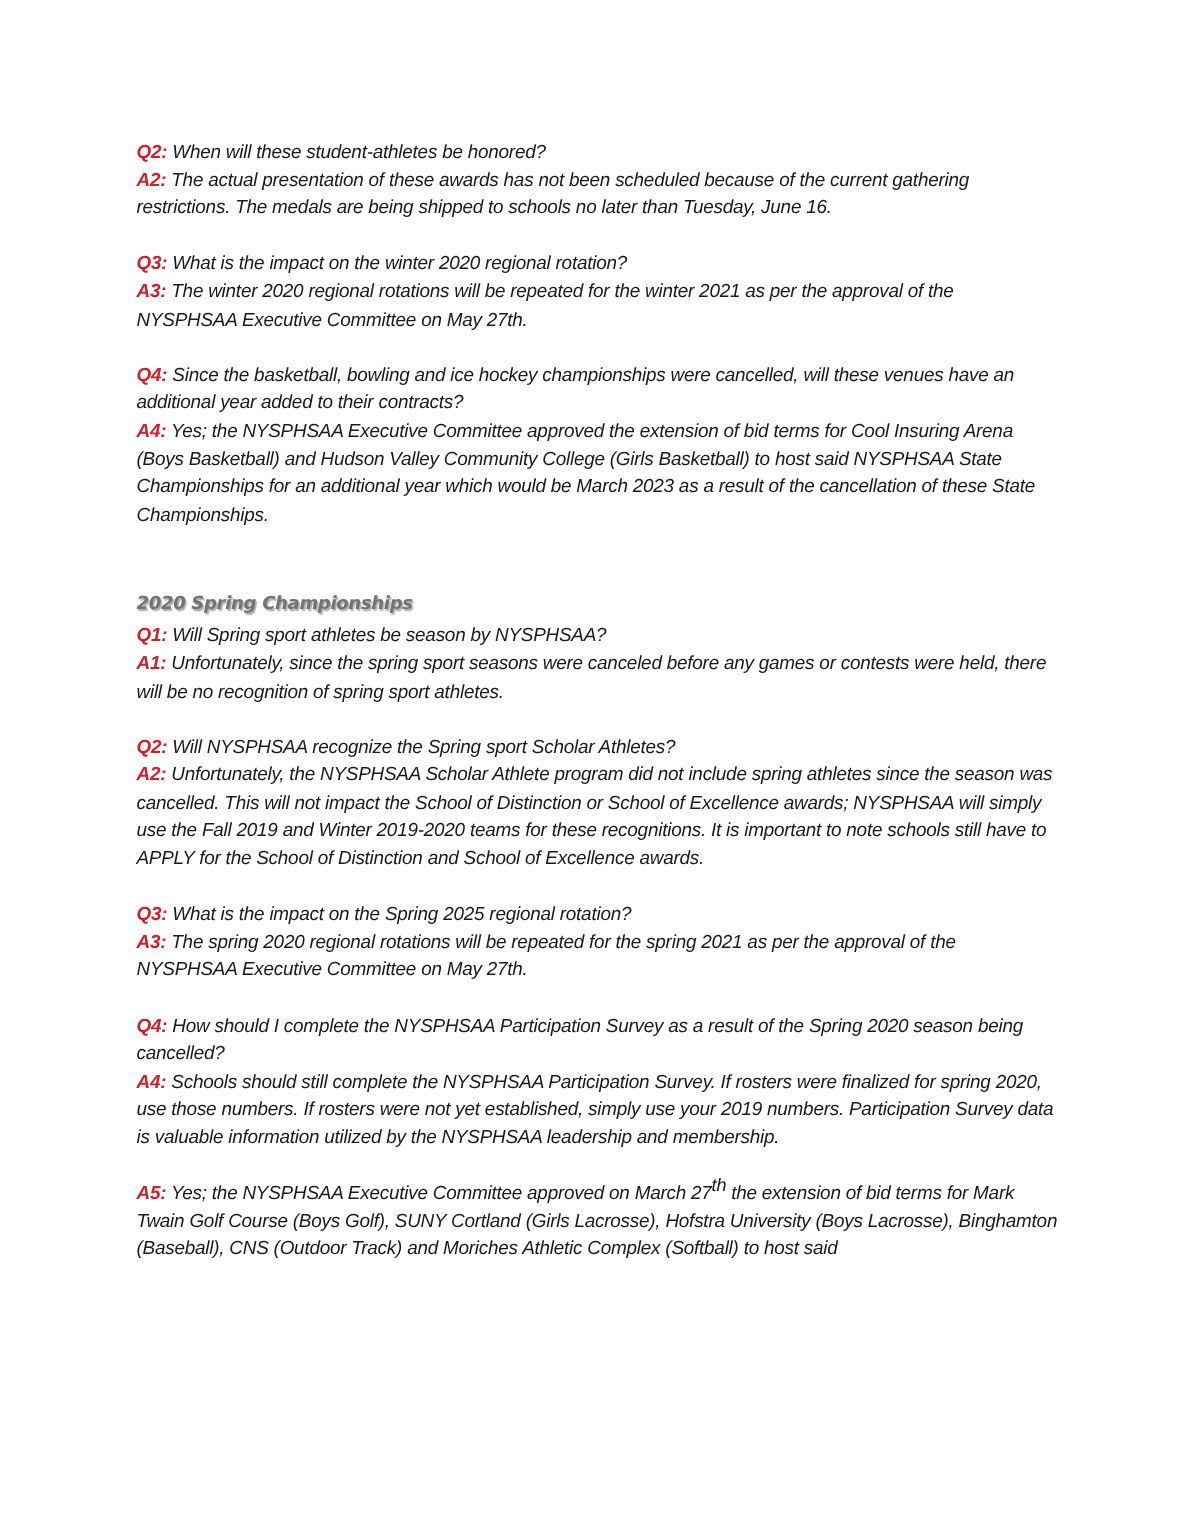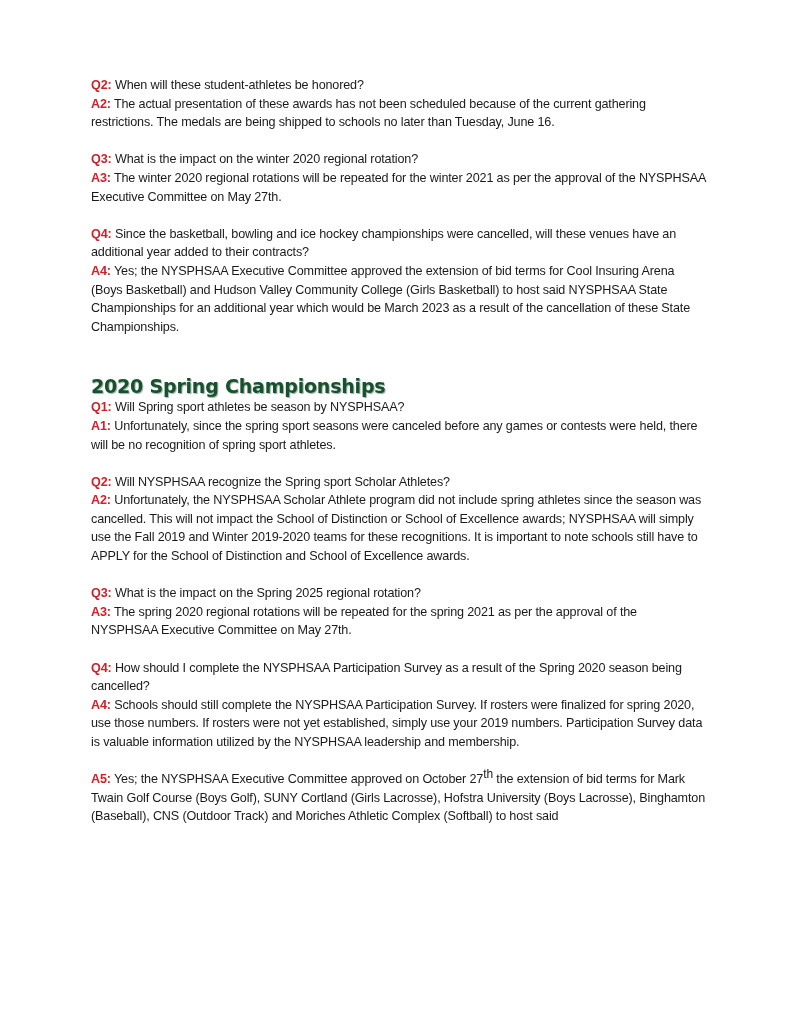--- a/index.html
+++ b/index.html
@@ -11,42 +11,43 @@
       width: 791px;
       height: 1024px;
       position: relative;
       overflow: hidden;
       font-family: "Liberation Sans", "DejaVu Sans", sans-serif;
       color: #1a1a1a;
     }
     .page {
       position: absolute;
       left: 91px;
-      top: 76px;
+      top: 92px;
       width: 615px;
       font-size: 12.6px;
       line-height: 18.6px;
       letter-spacing: -0.15px;
+      font-style: italic;
     }
     .qa-block {
       margin: 0 0 18.6px 0;
     }
     .qa-line {
       margin: 0;
     }
     .label {
       color: #d0202a;
       font-weight: bold;
     }
     .section-heading {
       font-family: "DejaVu Sans", "Liberation Sans", sans-serif;
       font-weight: bold;
-      font-size: 19px;
+      font-size: 12px;
       line-height: 20px;
-      color: #14532d;
+      color: #737373;
       margin: 40px 0 2px 0;
       text-shadow: 1px 1px 1px rgba(0,0,0,0.35);
       letter-spacing: -0.2px;
     }
     sup {
       font-size: 12px;
       line-height: 0;
       vertical-align: super;
     }
   </style>
@@ -86,16 +87,16 @@
     <p class="qa-line"><span class="label">Q3:</span><span> What is the impact on the Spring 2025 regional rotation?</span></p>
     <p class="qa-line"><span class="label">A3:</span><span> The spring 2020 regional rotations will be repeated for the spring 2021 as per the approval of the NYSPHSAA Executive Committee on May 27th.</span></p>
   </div>
 
   <div class="qa-block">
     <p class="qa-line"><span class="label">Q4:</span><span> How should I complete the NYSPHSAA Participation Survey as a result of the Spring 2020 season being cancelled?</span></p>
     <p class="qa-line"><span class="label">A4:</span><span> Schools should still complete the NYSPHSAA Participation Survey.  If rosters were finalized for spring 2020, use those numbers. If rosters were not yet established, simply use your 2019 numbers.  Participation Survey data is valuable information utilized by the NYSPHSAA leadership and membership.</span></p>
   </div>
 
   <div class="qa-block">
-    <p class="qa-line"><span class="label">A5:</span><span> Yes; the NYSPHSAA Executive Committee approved on October 27</span><sup>th</sup><span> the extension of bid terms for Mark Twain Golf Course (Boys Golf), SUNY Cortland (Girls Lacrosse), Hofstra University (Boys Lacrosse), Binghamton (Baseball), CNS (Outdoor Track) and Moriches Athletic Complex (Softball) to host said</span></p>
+    <p class="qa-line"><span class="label">A5:</span><span> Yes; the NYSPHSAA Executive Committee approved on March 27</span><sup>th</sup><span> the extension of bid terms for Mark Twain Golf Course (Boys Golf), SUNY Cortland (Girls Lacrosse), Hofstra University (Boys Lacrosse), Binghamton (Baseball), CNS (Outdoor Track) and Moriches Athletic Complex (Softball) to host said</span></p>
   </div>
 
 </div>
 
 </body></html>

